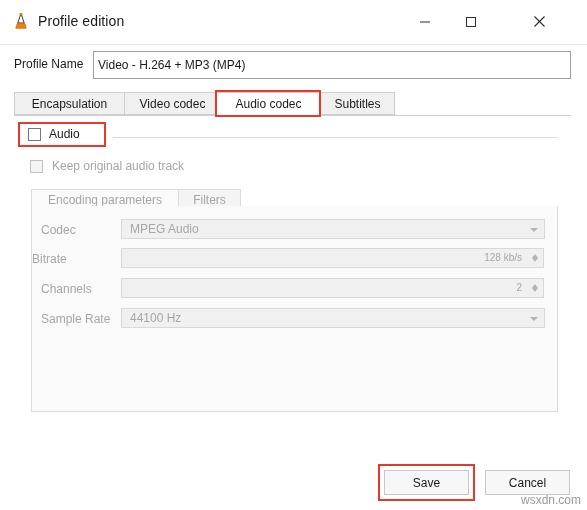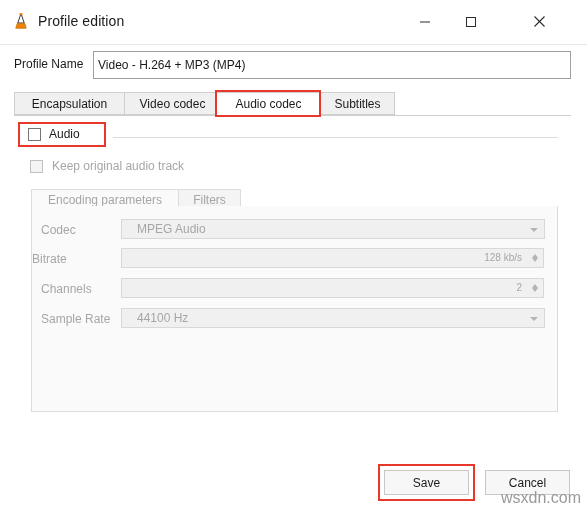--- a/index.html
+++ b/index.html
@@ -209,21 +209,21 @@
   }
   .combo {
     position: absolute;
     height: 20px;
     box-sizing: border-box;
     border: 1px solid #d8d8d8;
     background: #f0f0f0;
     font-size: 12px;
     color: #a6a6a6;
     line-height: 18px;
-    padding-left: 15px;
+    padding-left: 8px;
   }
   .combo .arrow {
     position: absolute;
     right: 6px; top: 8px;
     width: 0; height: 0;
     border-left: 4px solid transparent;
     border-right: 4px solid transparent;
     border-top: 4px solid #b4b4b4;
   }
   .spin {
@@ -268,21 +268,21 @@
     font-family: "Liberation Sans", sans-serif;
     font-size: 12px;
     color: #1a1a1a;
     display: flex;
     align-items: center;
     justify-content: center;
   }
   .watermark {
     position: absolute;
     right: 6px; bottom: 3px;
-    font-size: 16px;
+    font-size: 12px;
     color: #9a9a9a;
   }
 </style>
 </head>
 <body>
 
 <div class="window">
 
   <div class="titlebar">
     <span class="vlc-icon">

